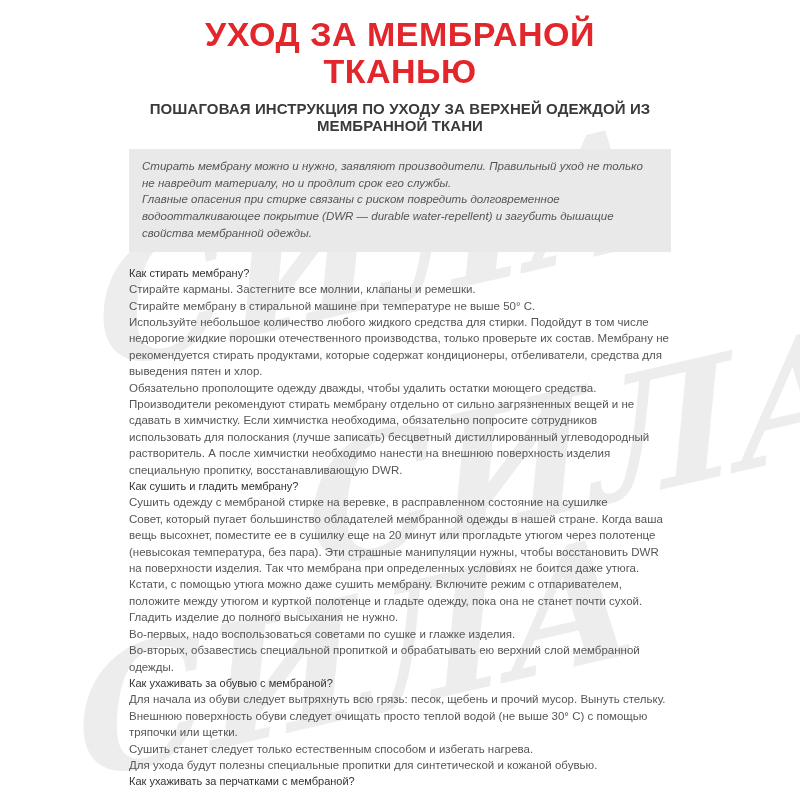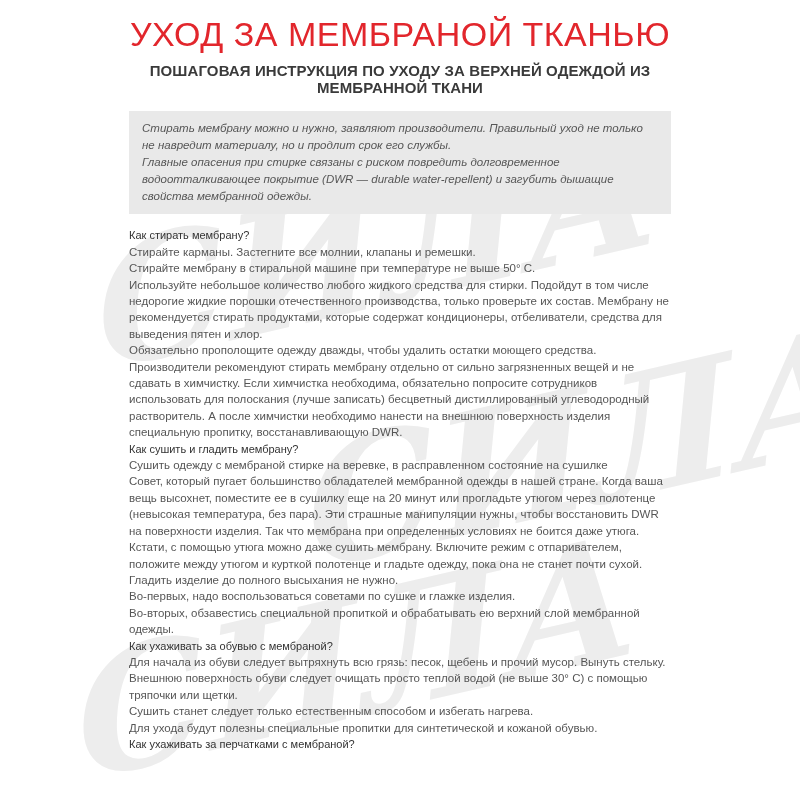--- a/index.html
+++ b/index.html
@@ -35,21 +35,21 @@
     z-index: 1;
     width: 542px;
     margin: 0 auto;
     padding-top: 16px;
   }
 
   h1.title {
     margin: 0;
     text-align: center;
     font-size: 34px;
-    font-weight: 400;
+    font-weight: 700;
     letter-spacing: 0.5px;
     color: #e2262c;
     line-height: 1.1;
   }
 
   .subtitle {
     margin: 9px 0 0 0;
     text-align: center;
     font-size: 15px;
     font-weight: bold;

